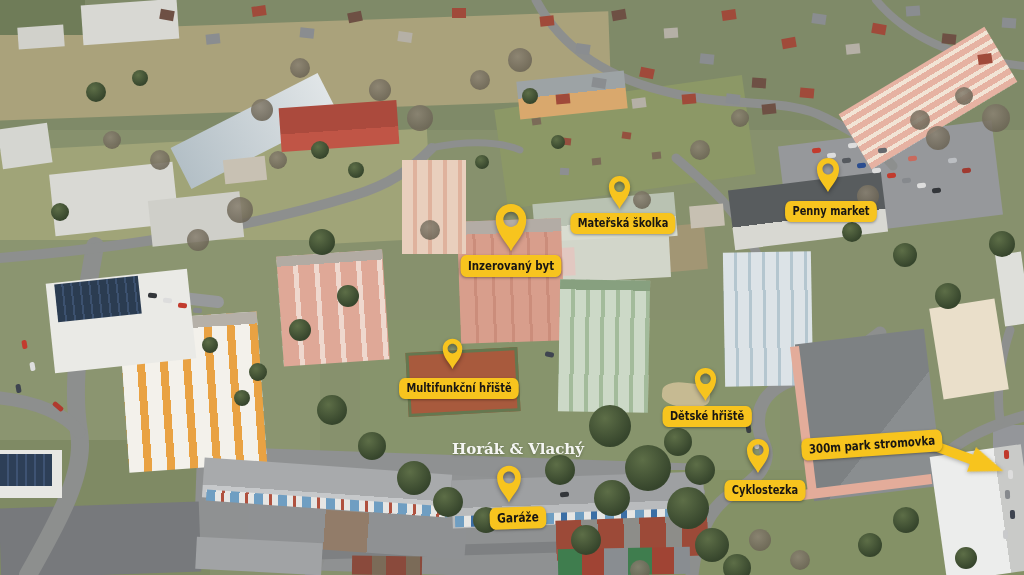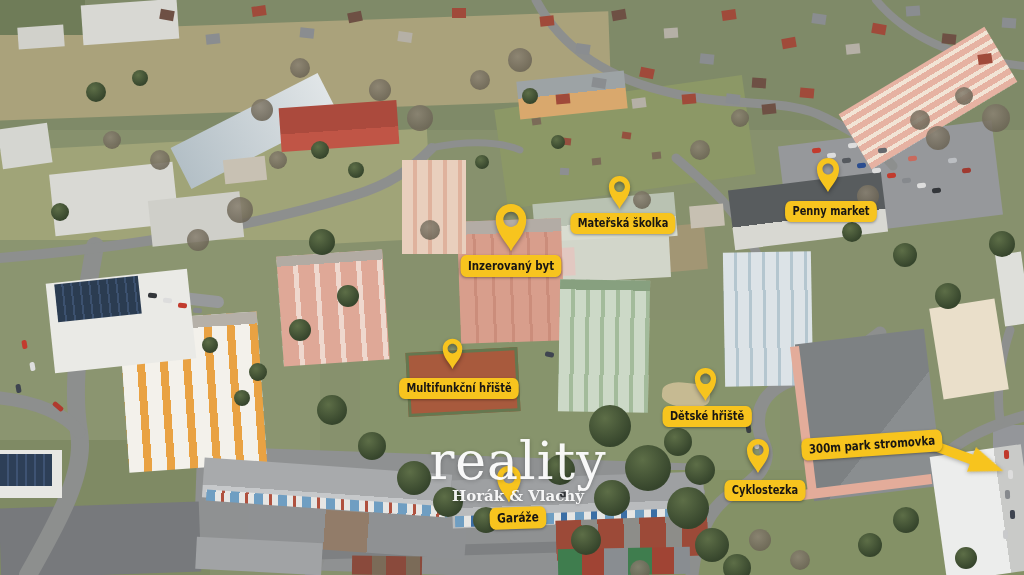--- a/index.html
+++ b/index.html
@@ -218,21 +218,20 @@
       <path d="M1024 416 C982 428 950 444 928 472" stroke="#8d8f8e" stroke-width="11" fill="none" stroke-linecap="round"></path>
       <path d="M312 575 C330 518 348 492 382 486 L640 500" stroke="#8d8f8e" stroke-width="14" fill="none" stroke-linecap="round"></path>
       <path d="M452 480 L700 492" stroke="#919394" stroke-width="10" fill="none" stroke-linecap="round"></path>
       <path d="M208 557 L700 543" stroke="#7e8082" stroke-width="11" fill="none" stroke-linecap="round"></path>
       <path d="M430 148 C470 140 500 142 520 150" stroke="#8d8f8e" stroke-width="7" fill="none" stroke-linecap="round"></path>
       <path d="M130 292 L218 302" stroke="#97999b" stroke-width="12" fill="none" stroke-linecap="round"></path>
       <path d="M1010 330 C1000 360 996 390 1000 420" stroke="#8d8f8e" stroke-width="9" fill="none" stroke-linecap="round"></path>
     </svg>
   <div id="overlay">
     <div class="watermark" style="left:518px;top:438px">
-      <div class="wm-brand">reality</div>
       <div class="wm-sub">Horák &amp; Vlachý</div>
     </div>
   <div class="pin" style="left: 493px; top: 201px;"><svg width="36" height="52" viewBox="0 0 40 56">
           <path fill-rule="evenodd" fill="#F7C41E" d="M20 55 C15.5 45 3 35.5 3 19.5 C3 10 10.6 2.5 20 2.5 C29.4 2.5 37 10 37 19.5 C37 35.5 24.5 45 20 55 Z M20 11 C15.3 11 11.5 14.8 11.5 19.5 C11.5 24.2 15.3 28 20 28 C24.7 28 28.5 24.2 28.5 19.5 C28.5 14.8 24.7 11 20 11 Z"></path>
         </svg></div>
       <div class="pin" style="left: 606.5px; top: 174px;"><svg width="25" height="36" viewBox="0 0 40 56">
           <path fill-rule="evenodd" fill="#F7C41E" d="M20 55 C15.5 45 3 35.5 3 19.5 C3 10 10.6 2.5 20 2.5 C29.4 2.5 37 10 37 19.5 C37 35.5 24.5 45 20 55 Z M20 11 C15.3 11 11.5 14.8 11.5 19.5 C11.5 24.2 15.3 28 20 28 C24.7 28 28.5 24.2 28.5 19.5 C28.5 14.8 24.7 11 20 11 Z"></path>
         </svg></div>
       <div class="pin" style="left: 815px; top: 156px;"><svg width="26" height="37" viewBox="0 0 40 56">
           <path fill-rule="evenodd" fill="#F7C41E" d="M20 55 C15.5 45 3 35.5 3 19.5 C3 10 10.6 2.5 20 2.5 C29.4 2.5 37 10 37 19.5 C37 35.5 24.5 45 20 55 Z M20 11 C15.3 11 11.5 14.8 11.5 19.5 C11.5 24.2 15.3 28 20 28 C24.7 28 28.5 24.2 28.5 19.5 C28.5 14.8 24.7 11 20 11 Z"></path>

